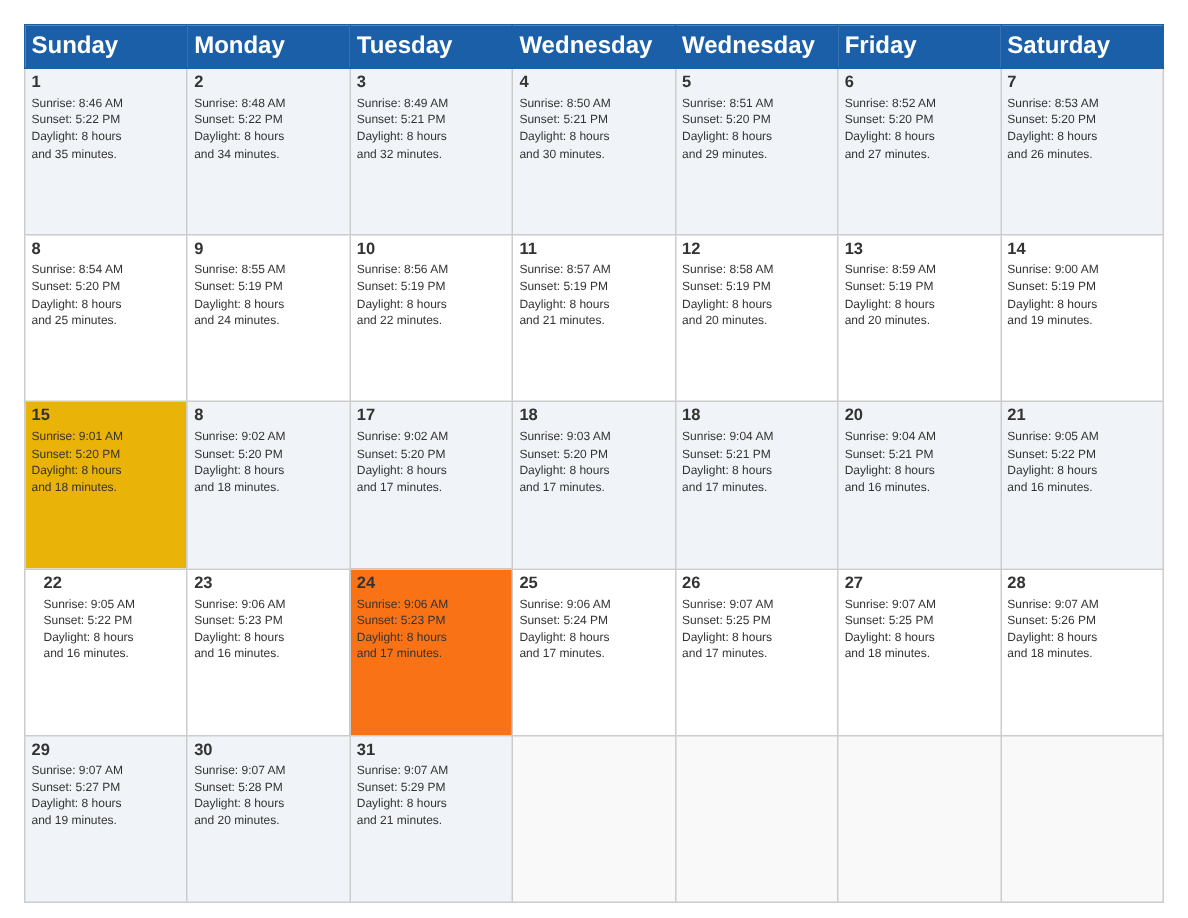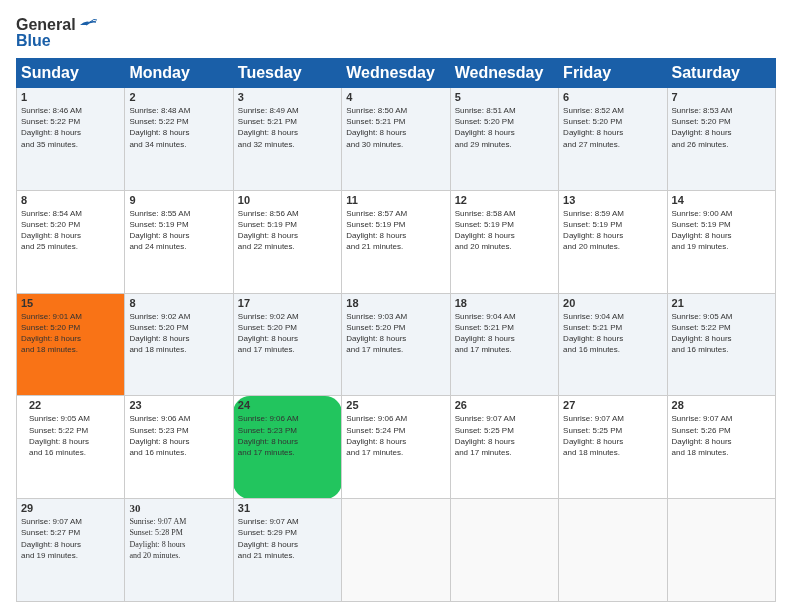--- a/index.html
+++ b/index.html
@@ -83,39 +83,20 @@
       color: #333;
     }
     .empty-cell {
       background: #f9f9f9 !important;
     }
   </style>
 </head>
 <body>
 
 <div class="page">
-  <div class="header">
-    <div class="logo">
-  <div style="display:flex;flex-direction:column;align-items:flex-start;">
-    <div style="display:flex;align-items:center;">
-      <span style="font-size:16px;font-weight:bold;color:#333;">General</span>
-      <svg width="20" height="16" viewBox="0 0 20 16" style="margin-left:2px;">
-        <path d="M2,8 Q8,2 14,6 Q10,4 8,8" fill="#1a5fa8"></path>
-        <path d="M8,8 Q12,4 18,5" stroke="#1a5fa8" stroke-width="1.5" fill="none"></path>
-        <path d="M12,5 Q16,1 19,3" stroke="#1a5fa8" stroke-width="1" fill="none"></path>
-      </svg>
-    </div>
-    <span style="font-size:16px;font-weight:bold;color:#1a5fa8;margin-top:-2px;">Blue</span>
-  </div>
-</div>
-    <div class="title-area">
-      <div class="month-title"></div>
-      <div class="location"></div>
-    </div>
-  </div>
 
   <table class="calendar-table">
     <thead>
       <tr>
         <th>Sunday</th>
         <th>Monday</th>
         <th>Tuesday</th>
         <th>Wednesday</th>
         <th>Wednesday</th>
         <th>Friday</th>
@@ -177,21 +158,21 @@
           <td style="background: rgb(255, 255, 255);">
         <span class="day-num">13</span>
         <span class="day-info">Sunrise: 8:59 AM<br>Sunset: 5:19 PM<br>Daylight: 8 hours<br>and 20 minutes.</span>
       </td>
           <td style="background: rgb(255, 255, 255);">
         <span class="day-num">14</span>
         <span class="day-info">Sunrise: 9:00 AM<br>Sunset: 5:19 PM<br>Daylight: 8 hours<br>and 19 minutes.</span>
       </td>
         </tr>
         <tr>
-          <td style="background: #f97316;">
+          <td style="background: #eab308;">
         <span class="day-num">15</span>
         <span class="day-info">Sunrise: 9:01 AM<br>Sunset: 5:20 PM<br>Daylight: 8 hours<br>and 18 minutes.</span>
       </td>
           <td style="background: rgb(240, 244, 248);">
         <span class="day-num">8</span>
         <span class="day-info">Sunrise: 9:02 AM<br>Sunset: 5:20 PM<br>Daylight: 8 hours<br>and 18 minutes.</span>
       </td>
           <td style="background: rgb(240, 244, 248);">
         <span class="day-num">17</span>
         <span class="day-info">Sunrise: 9:02 AM<br>Sunset: 5:20 PM<br>Daylight: 8 hours<br>and 17 minutes.</span>
@@ -215,21 +196,21 @@
         </tr>
         <tr>
           <td style="background: rgb(255, 255, 255); padding-left: 12px;">
         <span class="day-num">22</span>
         <span class="day-info">Sunrise: 9:05 AM<br>Sunset: 5:22 PM<br>Daylight: 8 hours<br>and 16 minutes.</span>
       </td>
           <td style="background: rgb(255, 255, 255);">
         <span class="day-num">23</span>
         <span class="day-info">Sunrise: 9:06 AM<br>Sunset: 5:23 PM<br>Daylight: 8 hours<br>and 16 minutes.</span>
       </td>
-          <td style="background: #22c55e; border-radius: 17px;">
+          <td style="background: #f97316;">
         <span class="day-num">24</span>
         <span class="day-info">Sunrise: 9:06 AM<br>Sunset: 5:23 PM<br>Daylight: 8 hours<br>and 17 minutes.</span>
       </td>
           <td style="background: rgb(255, 255, 255); margin-left: 32px;">
         <span class="day-num">25</span>
         <span class="day-info">Sunrise: 9:06 AM<br>Sunset: 5:24 PM<br>Daylight: 8 hours<br>and 17 minutes.</span>
       </td>
           <td style="background: rgb(255, 255, 255);">
         <span class="day-num">26</span>
         <span class="day-info">Sunrise: 9:07 AM<br>Sunset: 5:25 PM<br>Daylight: 8 hours<br>and 17 minutes.</span>
@@ -241,21 +222,21 @@
           <td style="background: rgb(255, 255, 255);">
         <span class="day-num">28</span>
         <span class="day-info">Sunrise: 9:07 AM<br>Sunset: 5:26 PM<br>Daylight: 8 hours<br>and 18 minutes.</span>
       </td>
         </tr>
         <tr>
           <td style="background: rgb(240, 244, 248);">
         <span class="day-num">29</span>
         <span class="day-info">Sunrise: 9:07 AM<br>Sunset: 5:27 PM<br>Daylight: 8 hours<br>and 19 minutes.</span>
       </td>
-          <td style="background: rgb(240, 244, 248); font-family: Liberation Serif, serif;">
+          <td style="background: rgb(240, 244, 248);">
         <span class="day-num">30</span>
         <span class="day-info">Sunrise: 9:07 AM<br>Sunset: 5:28 PM<br>Daylight: 8 hours<br>and 20 minutes.</span>
       </td>
           <td style="background: rgb(240, 244, 248);">
         <span class="day-num">31</span>
         <span class="day-info">Sunrise: 9:07 AM<br>Sunset: 5:29 PM<br>Daylight: 8 hours<br>and 21 minutes.</span>
       </td>
           <td class="empty-cell" style="background: rgb(249, 249, 249);"></td>
           <td class="empty-cell" style="background: rgb(249, 249, 249);"></td>
           <td class="empty-cell" style="background: rgb(249, 249, 249);"></td>

